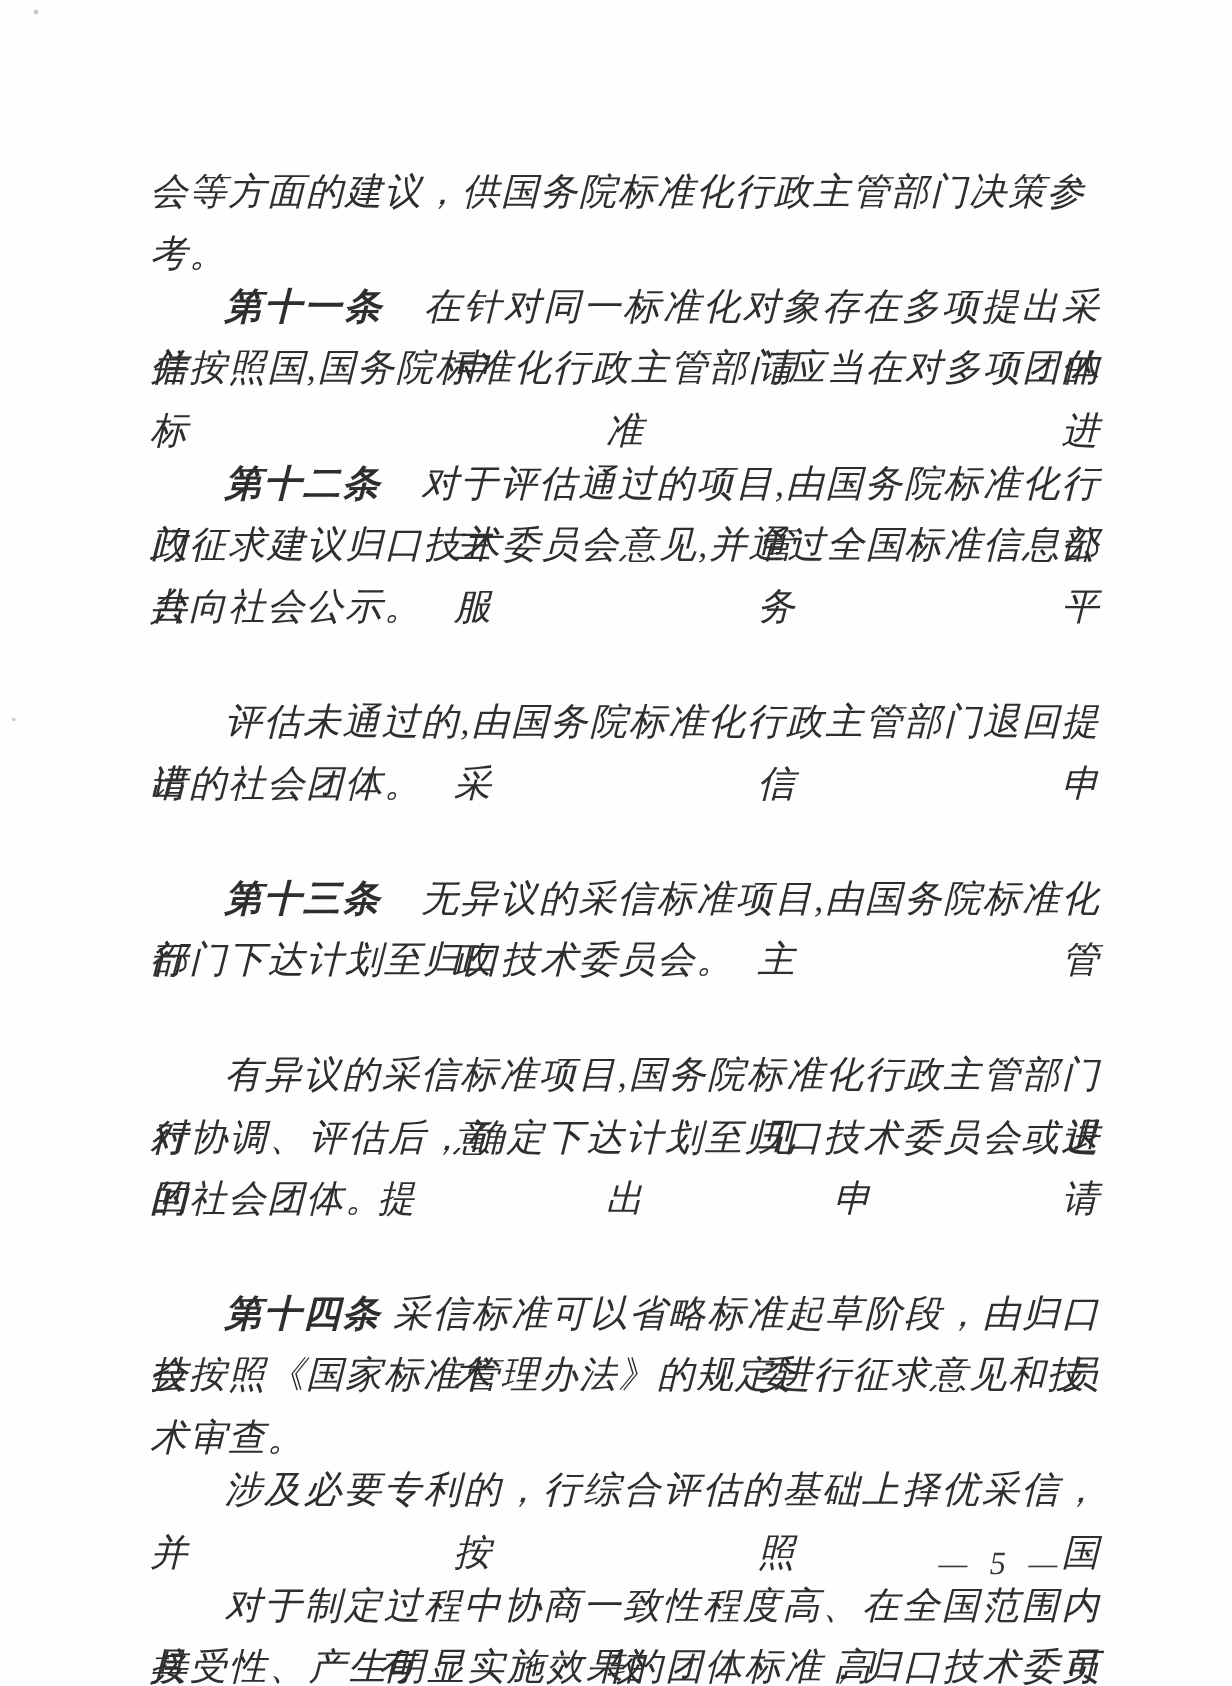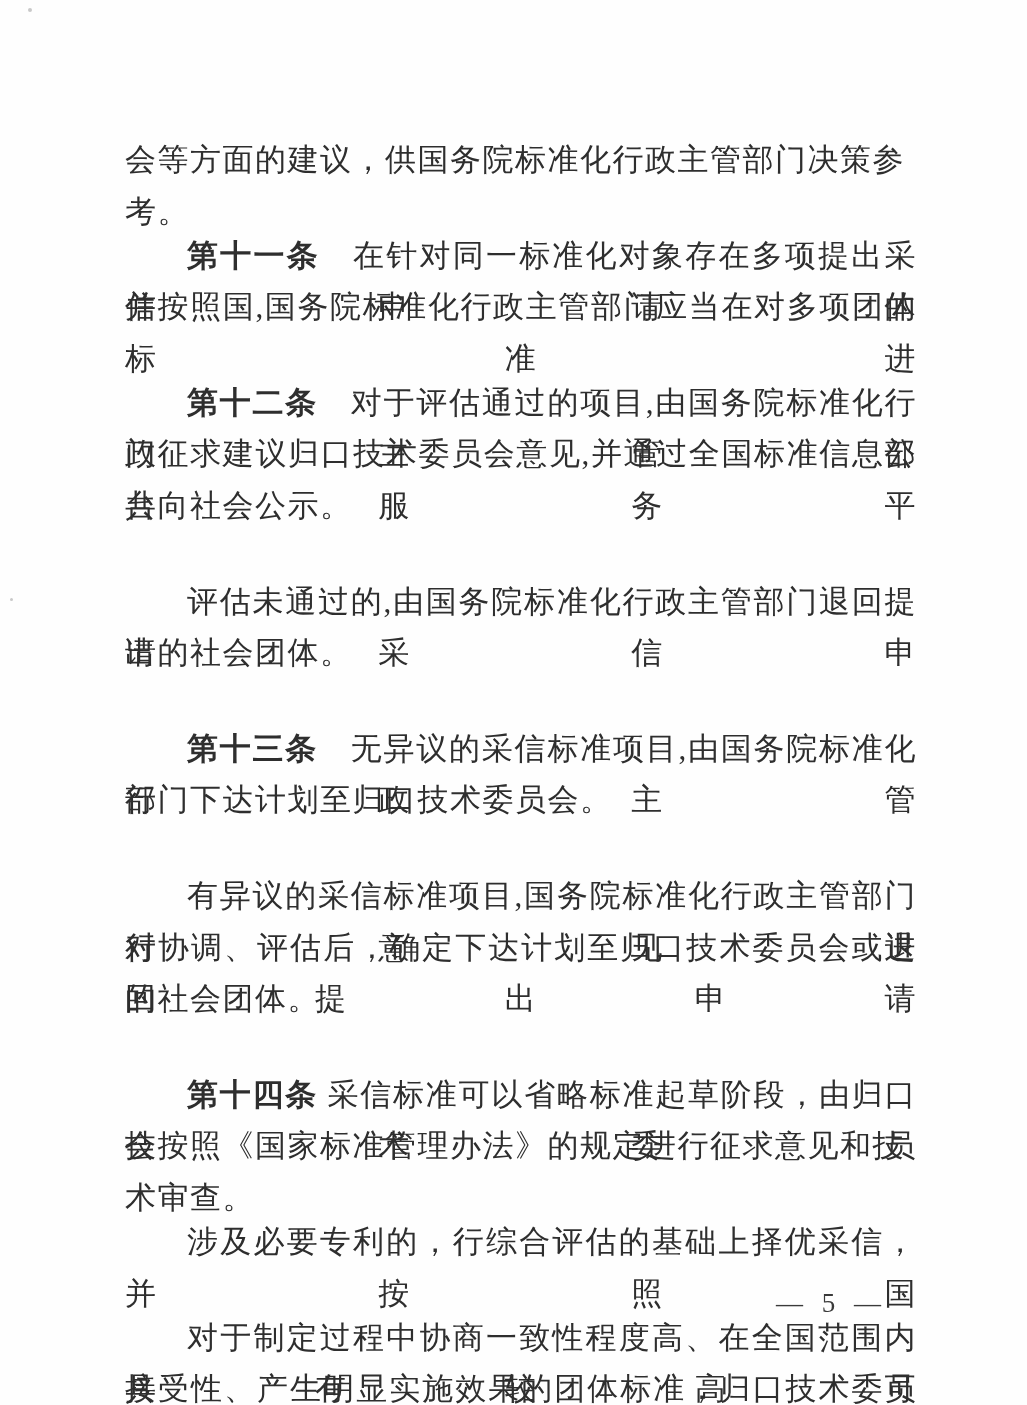--- a/index.html
+++ b/index.html
@@ -8,20 +8,21 @@
     background: #ffffff;
   }
   .page {
     position: relative;
     width: 1027px;
     height: 1405px;
     background: #fefefe;
     overflow: hidden;
     font-family: "Liberation Serif", "DejaVu Serif", serif;
     color: #2e2e2e;
+    font-style: italic;
   }
   .text-block {
     position: absolute;
     left: 125px;
     top: 134px;
     width: 792px;
   }
   .line {
     height: 51.6px;
     line-height: 51.6px;

